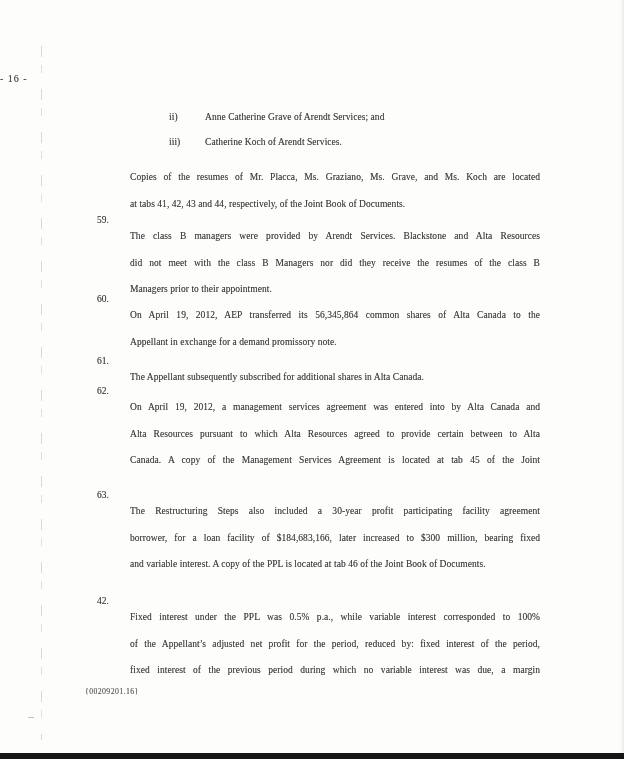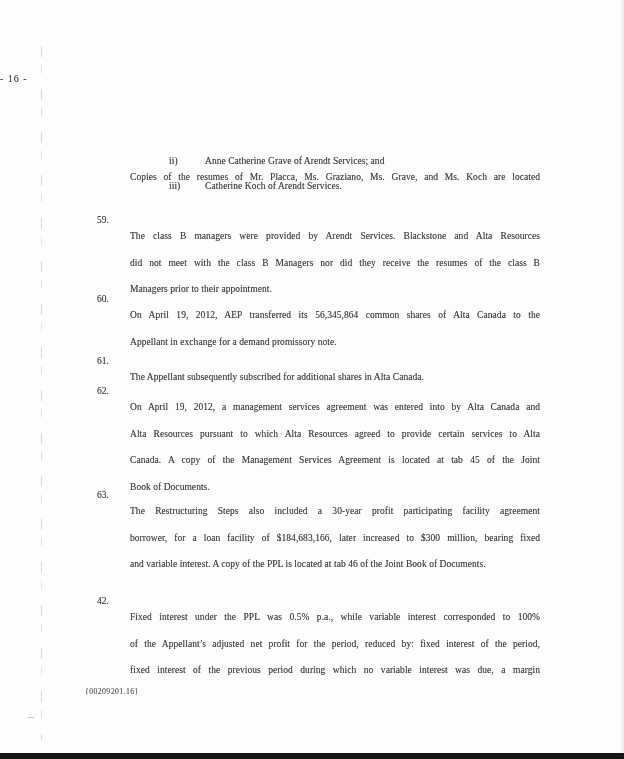--- a/index.html
+++ b/index.html
@@ -12,21 +12,21 @@
   .txt {
     font-size:9.5px; line-height:26.5px; white-space:nowrap;
     letter-spacing:0.05px;
     text-shadow:0 0 0.6px rgba(70,70,70,0.55);
   }
   .page-number {
     position:absolute; top:73px; left:0; right:0; text-align:left;
     font-size:10px; line-height:12px; letter-spacing:1px;
     text-shadow:0 0 0.6px rgba(70,70,70,0.5);
   }
-  .sub-item { position:absolute; left:0; height:27px; width:624px;margin-top:44px; }
+  .sub-item { position:absolute; left:0; height:27px; width:624px; }
   .sub-item .marker { position:absolute; left:169px; top:0; }
   .sub-item .itext  { position:absolute; left:205px; top:0; }
   .para { position:absolute; left:0; width:624px; }
   .para .pnum { position:absolute; left:97px; top:0; }
   .para .pbody { position:absolute; left:130px; top:16px; width:410px; }
   .pbody .line { }
   .pbody .line.just { text-align:justify; text-align-last:justify; }
   .footer-code {
     position:absolute; left:85px; top:687px;
     font-size:7.8px; line-height:10px; letter-spacing:0.4px; color:#5a5a5a;
@@ -71,20 +71,21 @@
         <span class="itext txt">Anne Catherine Grave of Arendt Services; and</span>
       </div>
       <div class="sub-item" style="top: 129px;">
         <span class="marker txt">iii)</span>
         <span class="itext txt">Catherine Koch of Arendt Services.</span>
       </div>
     </div>
   <div id="continuation" class="para" style="top: 148px;">
     <div class="pbody">
         <div class="line txt just">Copies of the resumes of Mr. Placca, Ms. Graziano, Ms. Grave, and Ms. Koch are located</div>
+        <div class="line txt">at tabs 41, 42, 43 and 44, respectively, of the Joint Book of Documents.</div>
       </div>
   </div>
   <div id="paragraphs">
       <div class="para" style="top: 207px;">
         <span class="pnum txt">59.</span>
         <div class="pbody">
           <div class="line txt just">The class B managers were provided by Arendt Services. Blackstone and Alta Resources</div>
           <div class="line txt just">did not meet with the class B Managers nor did they receive the resumes of the class B</div>
           <div class="line txt">Managers prior to their appointment.</div>
         </div>
@@ -99,23 +100,22 @@
       <div class="para" style="top: 348px;">
         <span class="pnum txt">61.</span>
         <div class="pbody">
           <div class="line txt">The Appellant subsequently subscribed for additional shares in Alta Canada.</div>
         </div>
       </div>
       <div class="para" style="top: 378px;">
         <span class="pnum txt">62.</span>
         <div class="pbody">
           <div class="line txt just">On April 19, 2012, a management services agreement was entered into by Alta Canada and</div>
-          <div class="line txt just">Alta Resources pursuant to which Alta Resources agreed to provide certain services to Alta</div>
+          <div class="line txt just">Alta Resources pursuant to which Alta Resources agreed to provide certain between to Alta</div>
           <div class="line txt just">Canada. A copy of the Management Services Agreement is located at tab 45 of the Joint</div>
-          <div class="line txt">Book of Documents.</div>
         </div>
       </div>
       <div class="para" style="top: 482px;">
         <span class="pnum txt">63.</span>
         <div class="pbody">
           <div class="line txt just">The Restructuring Steps also included a 30-year profit participating facility agreement</div>
           <div class="line txt just">borrower, for a loan facility of $184,683,166, later increased to $300 million, bearing fixed</div>
           <div class="line txt">and variable interest. A copy of the PPL is located at tab 46 of the Joint Book of Documents.</div>
         </div>
       </div>

